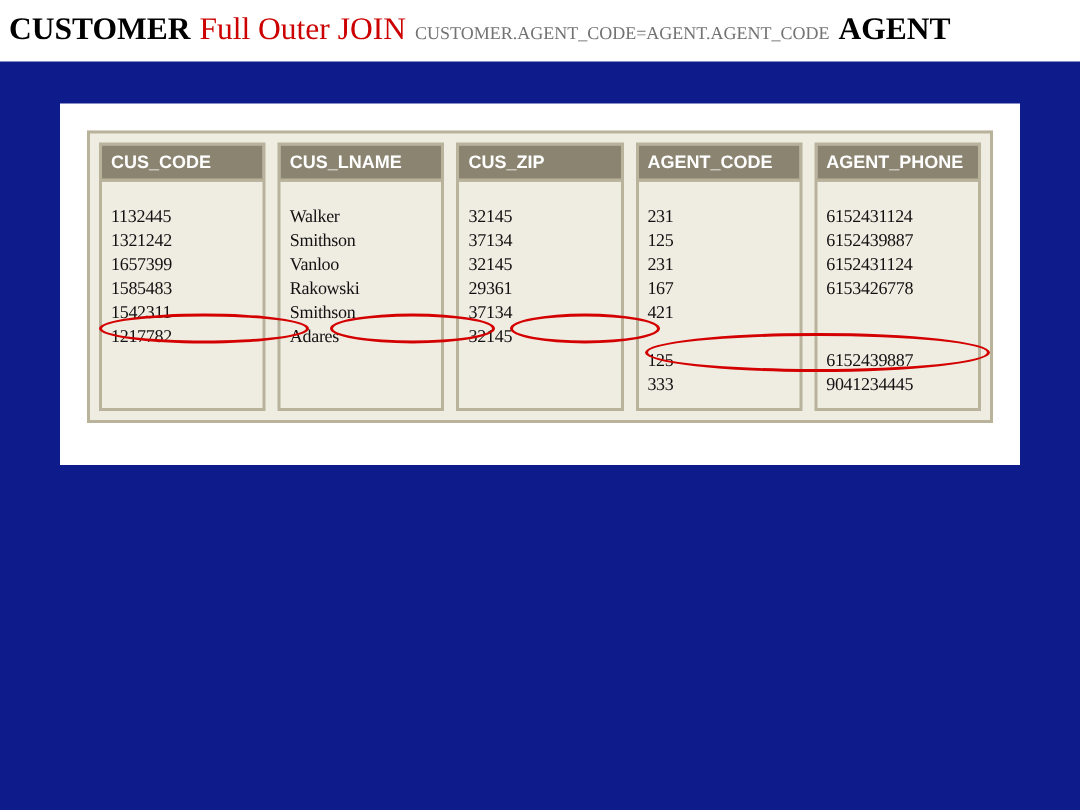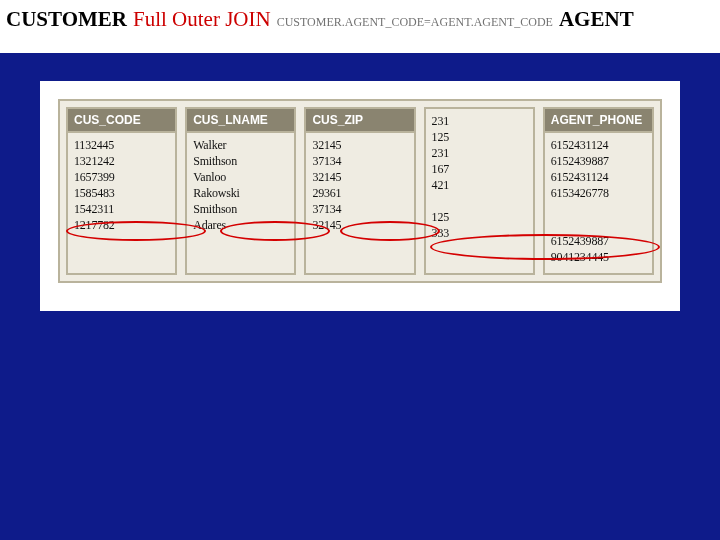--- a/index.html
+++ b/index.html
@@ -5,21 +5,21 @@
   * { box-sizing: border-box; margin: 0; padding: 0; }
   body {
     width: 720px;
     height: 540px;
     background: #0e1b8a;
     font-family: Arial, Helvetica, sans-serif;
     overflow: hidden;
   }
   .slide-title {
     background: #fff;
-    padding: 8px 6px 22px 6px;
+    padding: 8px 6px 10px 6px;
     font-family: "Times New Roman", Times, serif;
     font-size: 21px;
     line-height: 1.1;
     display: flex;
     flex-wrap: wrap;
     align-items: baseline;
     gap: 6px;
   }
   .t-black { color: #000; font-weight: bold; }
   .t-red { color: #c00; }
@@ -36,20 +36,21 @@
     display: flex;
     gap: 8px;
     background: #efece2;
   }
   .col {
     border: 2px solid #b9b39c;
     background: #efece2;
     display: flex;
     flex-direction: column;
     flex: 1;
+    gap: 11px;
   }
   .col-header {
     background: #8a8470;
     color: #fff;
     font-size: 12px;
     font-weight: bold;
     padding: 4px 6px;
     border-bottom: 2px solid #b9b39c;
     white-space: nowrap;
   }
@@ -138,20 +139,21 @@
           <div class="cell">37134</div>
           <div class="cell">32145</div>
           <div class="cell">29361</div>
           <div class="cell">37134</div>
           <div class="cell">32145</div>
           <div class="cell">&nbsp;</div>
           <div class="cell">&nbsp;</div>
         </div>
       </div>
       <div class="col">
+        <div class="col-header">AGENT_CODE</div>
         <div class="col-body">
           <div class="cell">231</div>
           <div class="cell">125</div>
           <div class="cell">231</div>
           <div class="cell">167</div>
           <div class="cell">421</div>
           <div class="cell">&nbsp;</div>
           <div class="cell">125</div>
           <div class="cell">333</div>
         </div>

